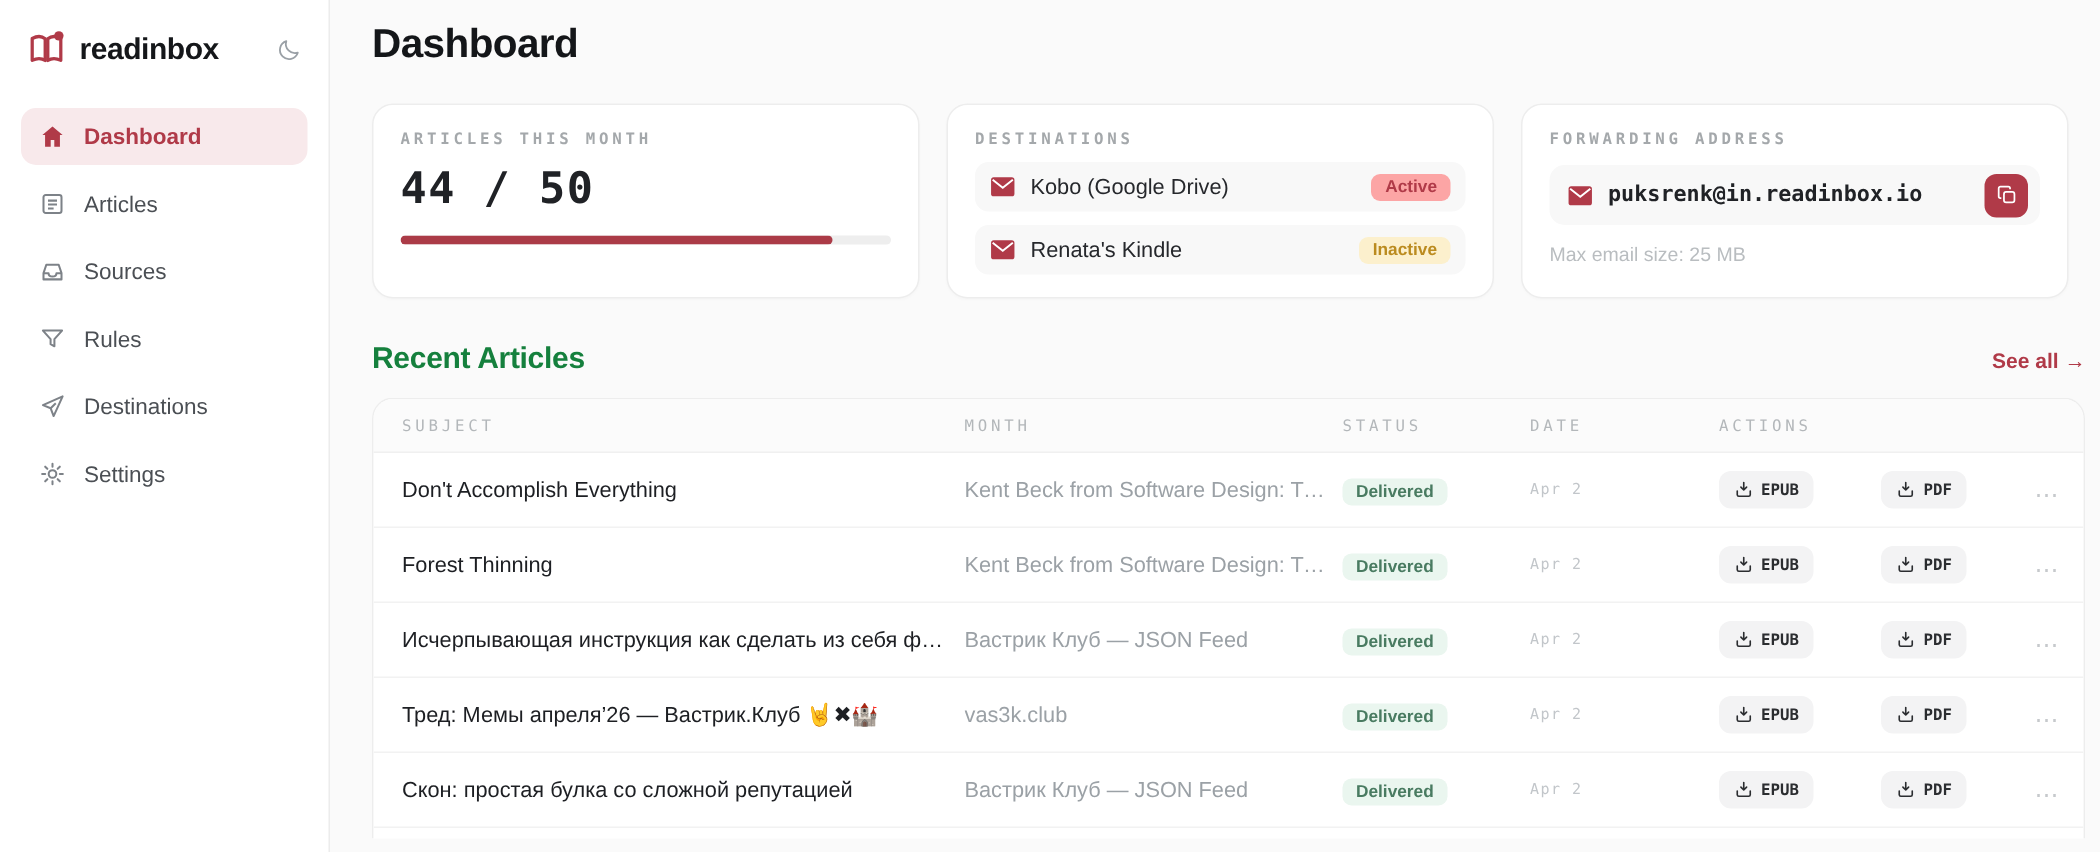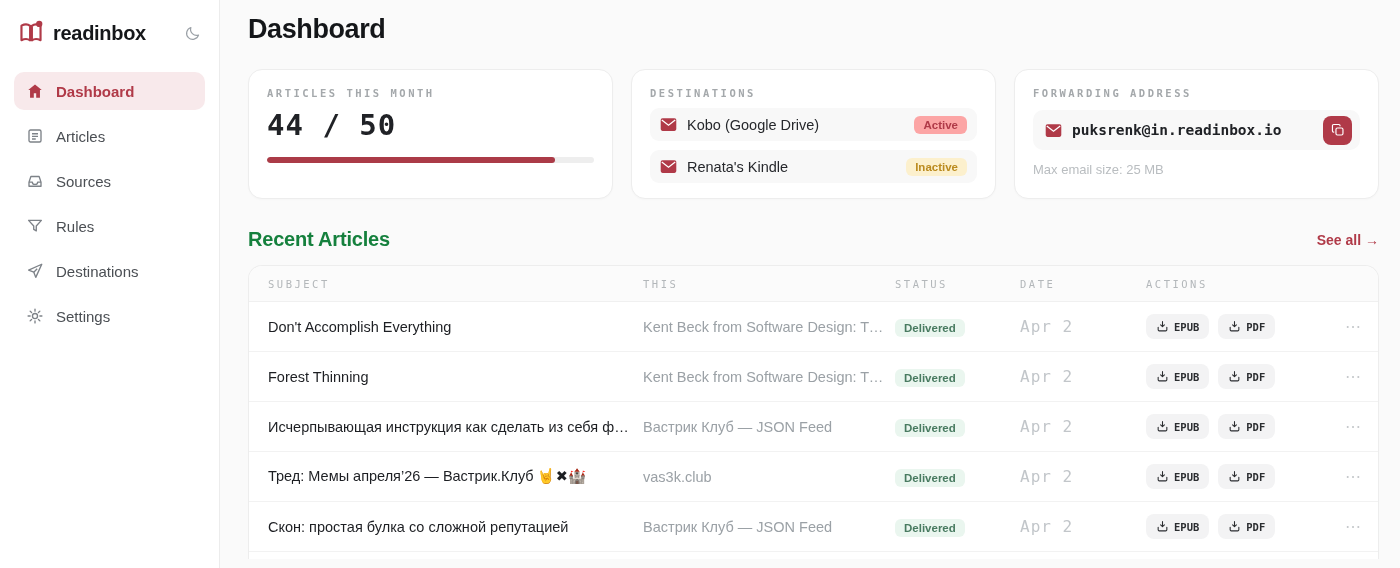--- a/index.html
+++ b/index.html
@@ -44,22 +44,22 @@
   .section-title { font-size:20px; font-weight:700; color:#15803d; letter-spacing:-0.2px; }
   .see-all { font-size:14px; font-weight:700; color:#b03a48; text-decoration:none; cursor:pointer; }
 
   .table-card { margin-top:14px; background:#fff; border:1px solid #ededed; border-radius:14px 14px 0 0; border-bottom:none; overflow:hidden; }
   .tgrid { display:grid; grid-template-columns:375px 252px 125px 126px 1fr; align-items:center; padding-left:19px; padding-right:16px; }
   .thead { height:36px; background:#fbfbfb; border-bottom:1px solid #f0f0f0; }
   .th { font-family:"DejaVu Sans Mono", monospace; font-size:10.5px; letter-spacing:2.5px; color:#b3b7ba; font-weight:400; }
   .trow { height:50px; border-bottom:1px solid #f2f2f2; background:#fff; }
   .cell-subject { font-size:14.5px; color:#1d1f23; white-space:nowrap; overflow:hidden; text-overflow:ellipsis; padding-right:14px; }
   .cell-from { font-size:14.5px; color:#9ba1a6; white-space:nowrap; overflow:hidden; text-overflow:ellipsis; padding-right:10px; }
-  .cell-date { font-family:"DejaVu Sans Mono", monospace; font-size:16px; color:#c2c6ca; letter-spacing:1px; }
-  .cell-actions { display:flex; align-items:center; }
+  .cell-date { font-family:"DejaVu Sans Mono", monospace; font-size:10px; color:#c2c6ca; letter-spacing:1px; }
+  .cell-actions { display:flex; align-items:flex-end;gap:36px; }
   .dl-btn { display:flex; align-items:center; gap:5px; background:#f3f3f4; border:none; border-radius:8px; padding:6px 10px; margin-right:9px; cursor:pointer;
             font-family:"DejaVu Sans Mono", monospace; font-size:10.5px; font-weight:700; color:#2b2d30; }
   .more-btn { margin-left:auto; background:none; border:none; color:#c6c9cc; font-size:16px; letter-spacing:1px; cursor:pointer; line-height:1; }
   .partial-row { height:7px; background:#fff; }
 </style>
 </head>
 <body>
 
 <aside class="sidebar">
   <div class="logo-row">
@@ -197,21 +197,21 @@
   </div>
 
   <div class="section-head">
     <h2 class="section-title">Recent Articles</h2>
     <a class="see-all">See all →</a>
   </div>
 
   <div class="table-card">
     <div class="tgrid thead">
       <span class="th">SUBJECT</span>
-      <span class="th">THIS</span>
+      <span class="th">MONTH</span>
       <span class="th">STATUS</span>
       <span class="th">DATE</span>
       <span class="th">ACTIONS</span>
     </div>
 
     <div class="tgrid trow">
       <span class="cell-subject">Don't Accomplish Everything</span>
       <span class="cell-from">Kent Beck from Software Design: Tidy First?</span>
       <span><span class="badge delivered">Delivered</span></span>
       <span class="cell-date">Apr 2</span>

